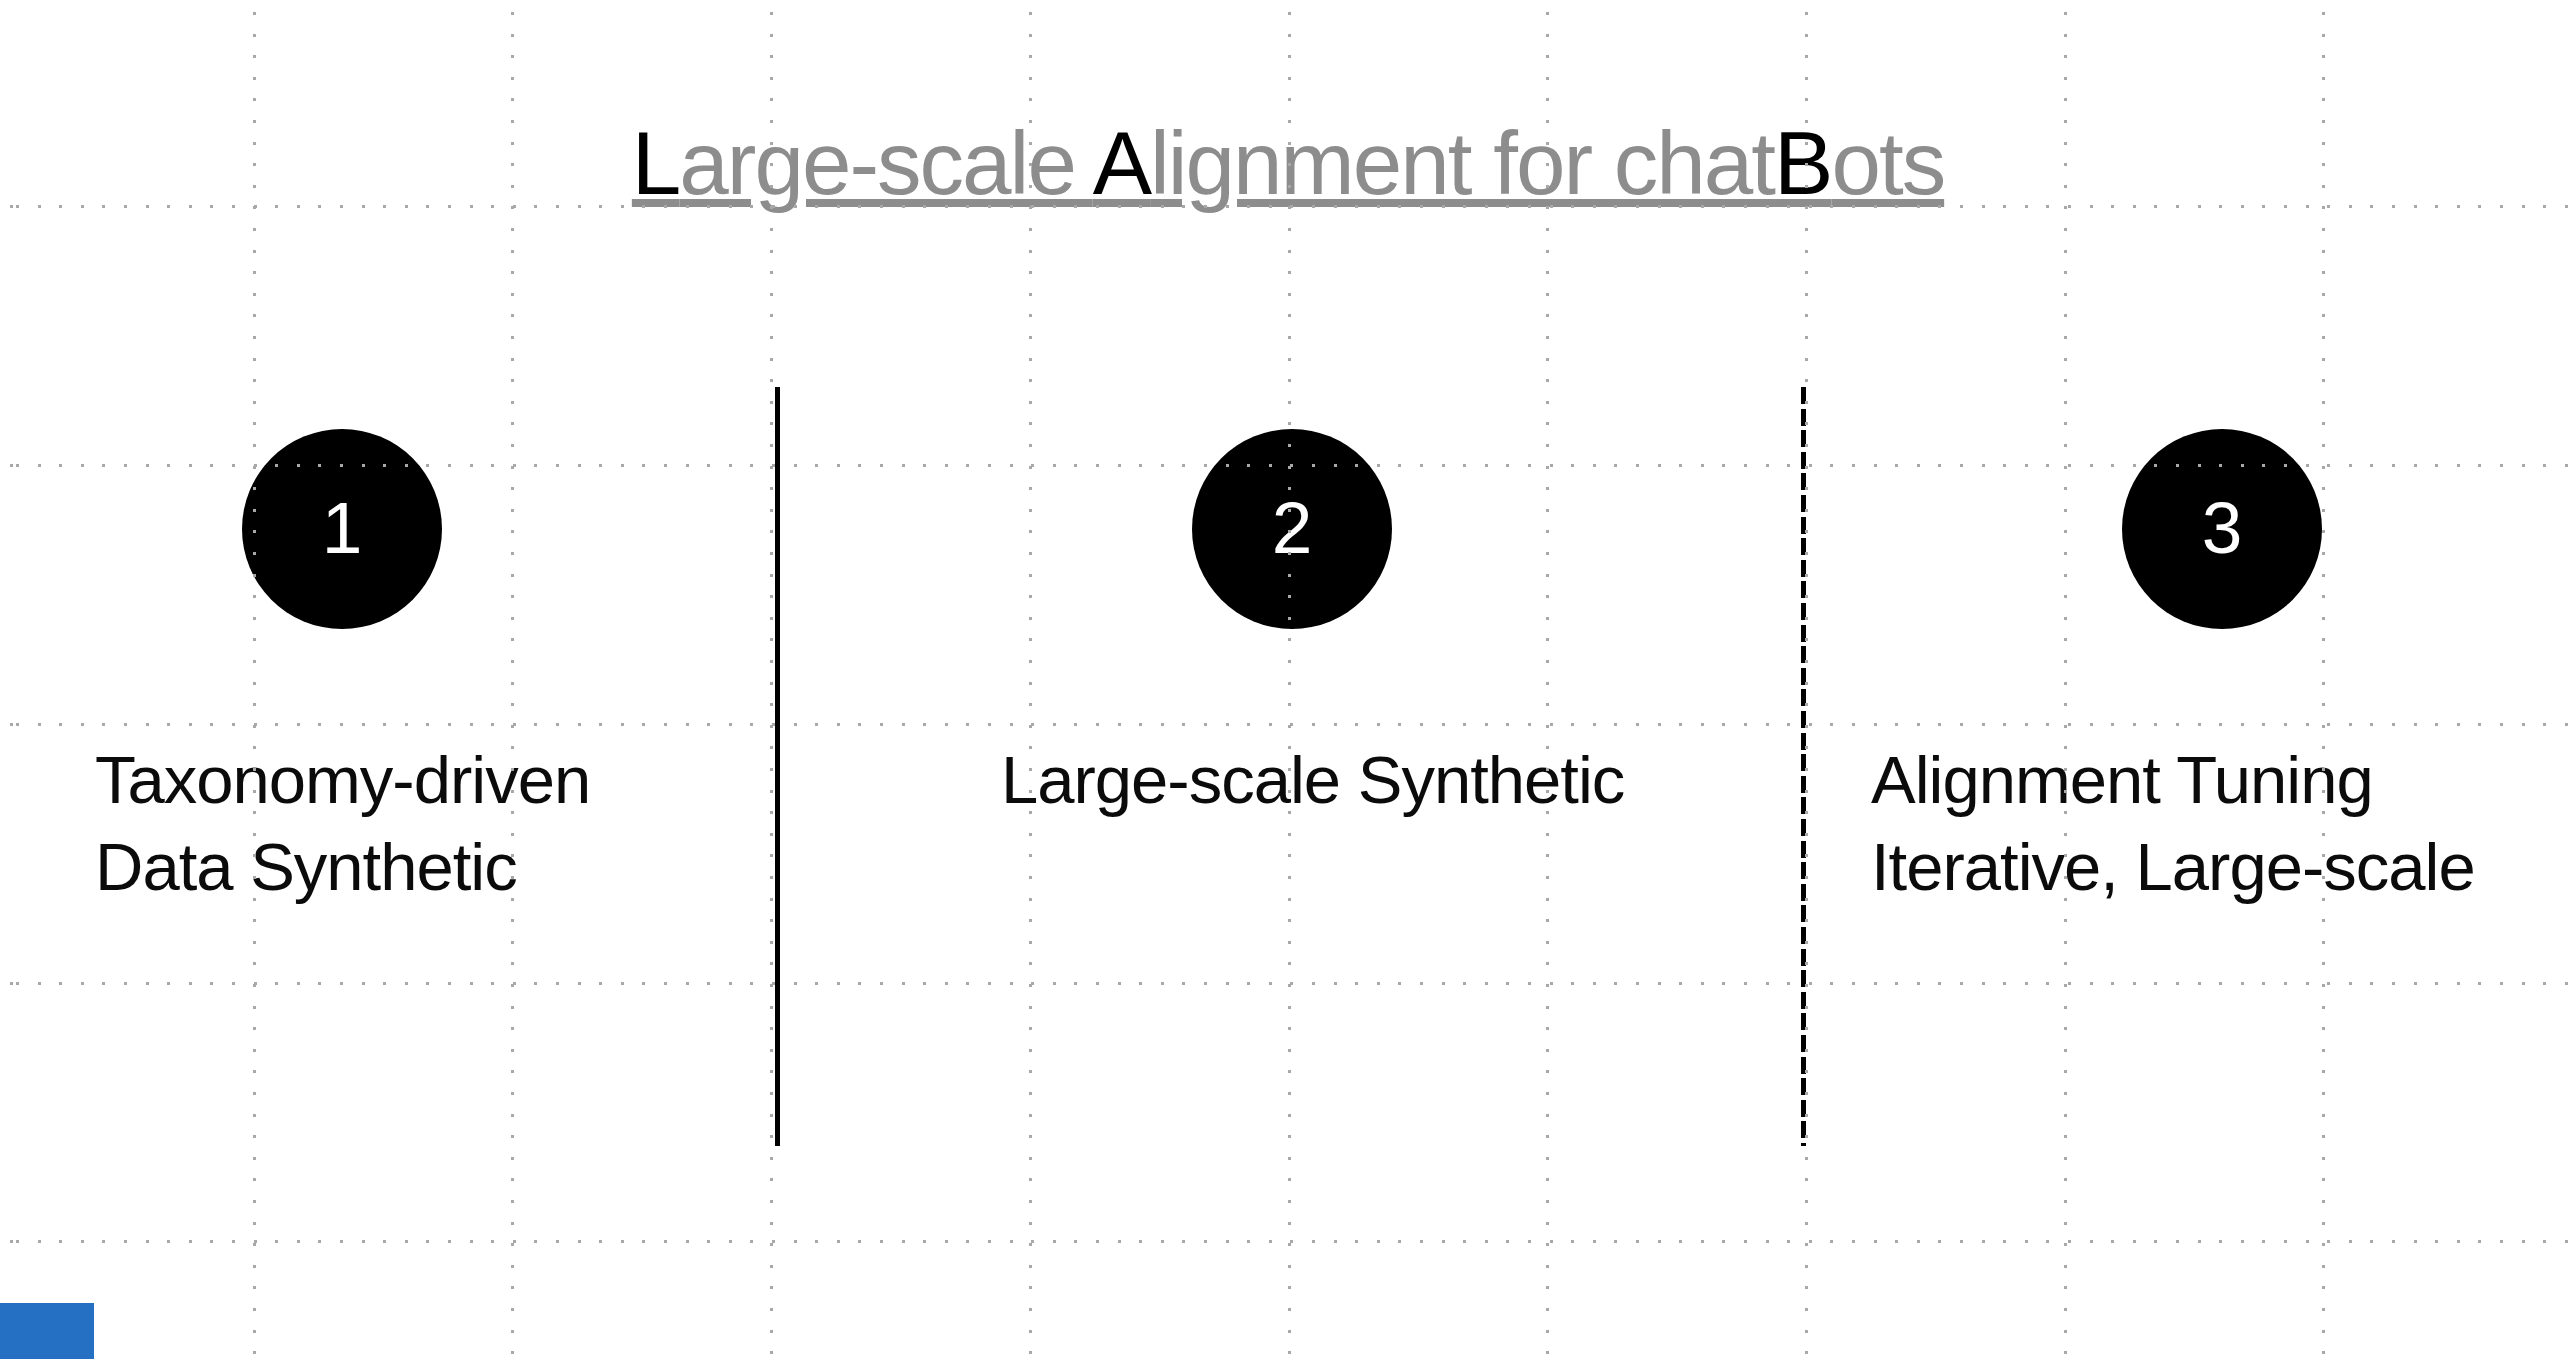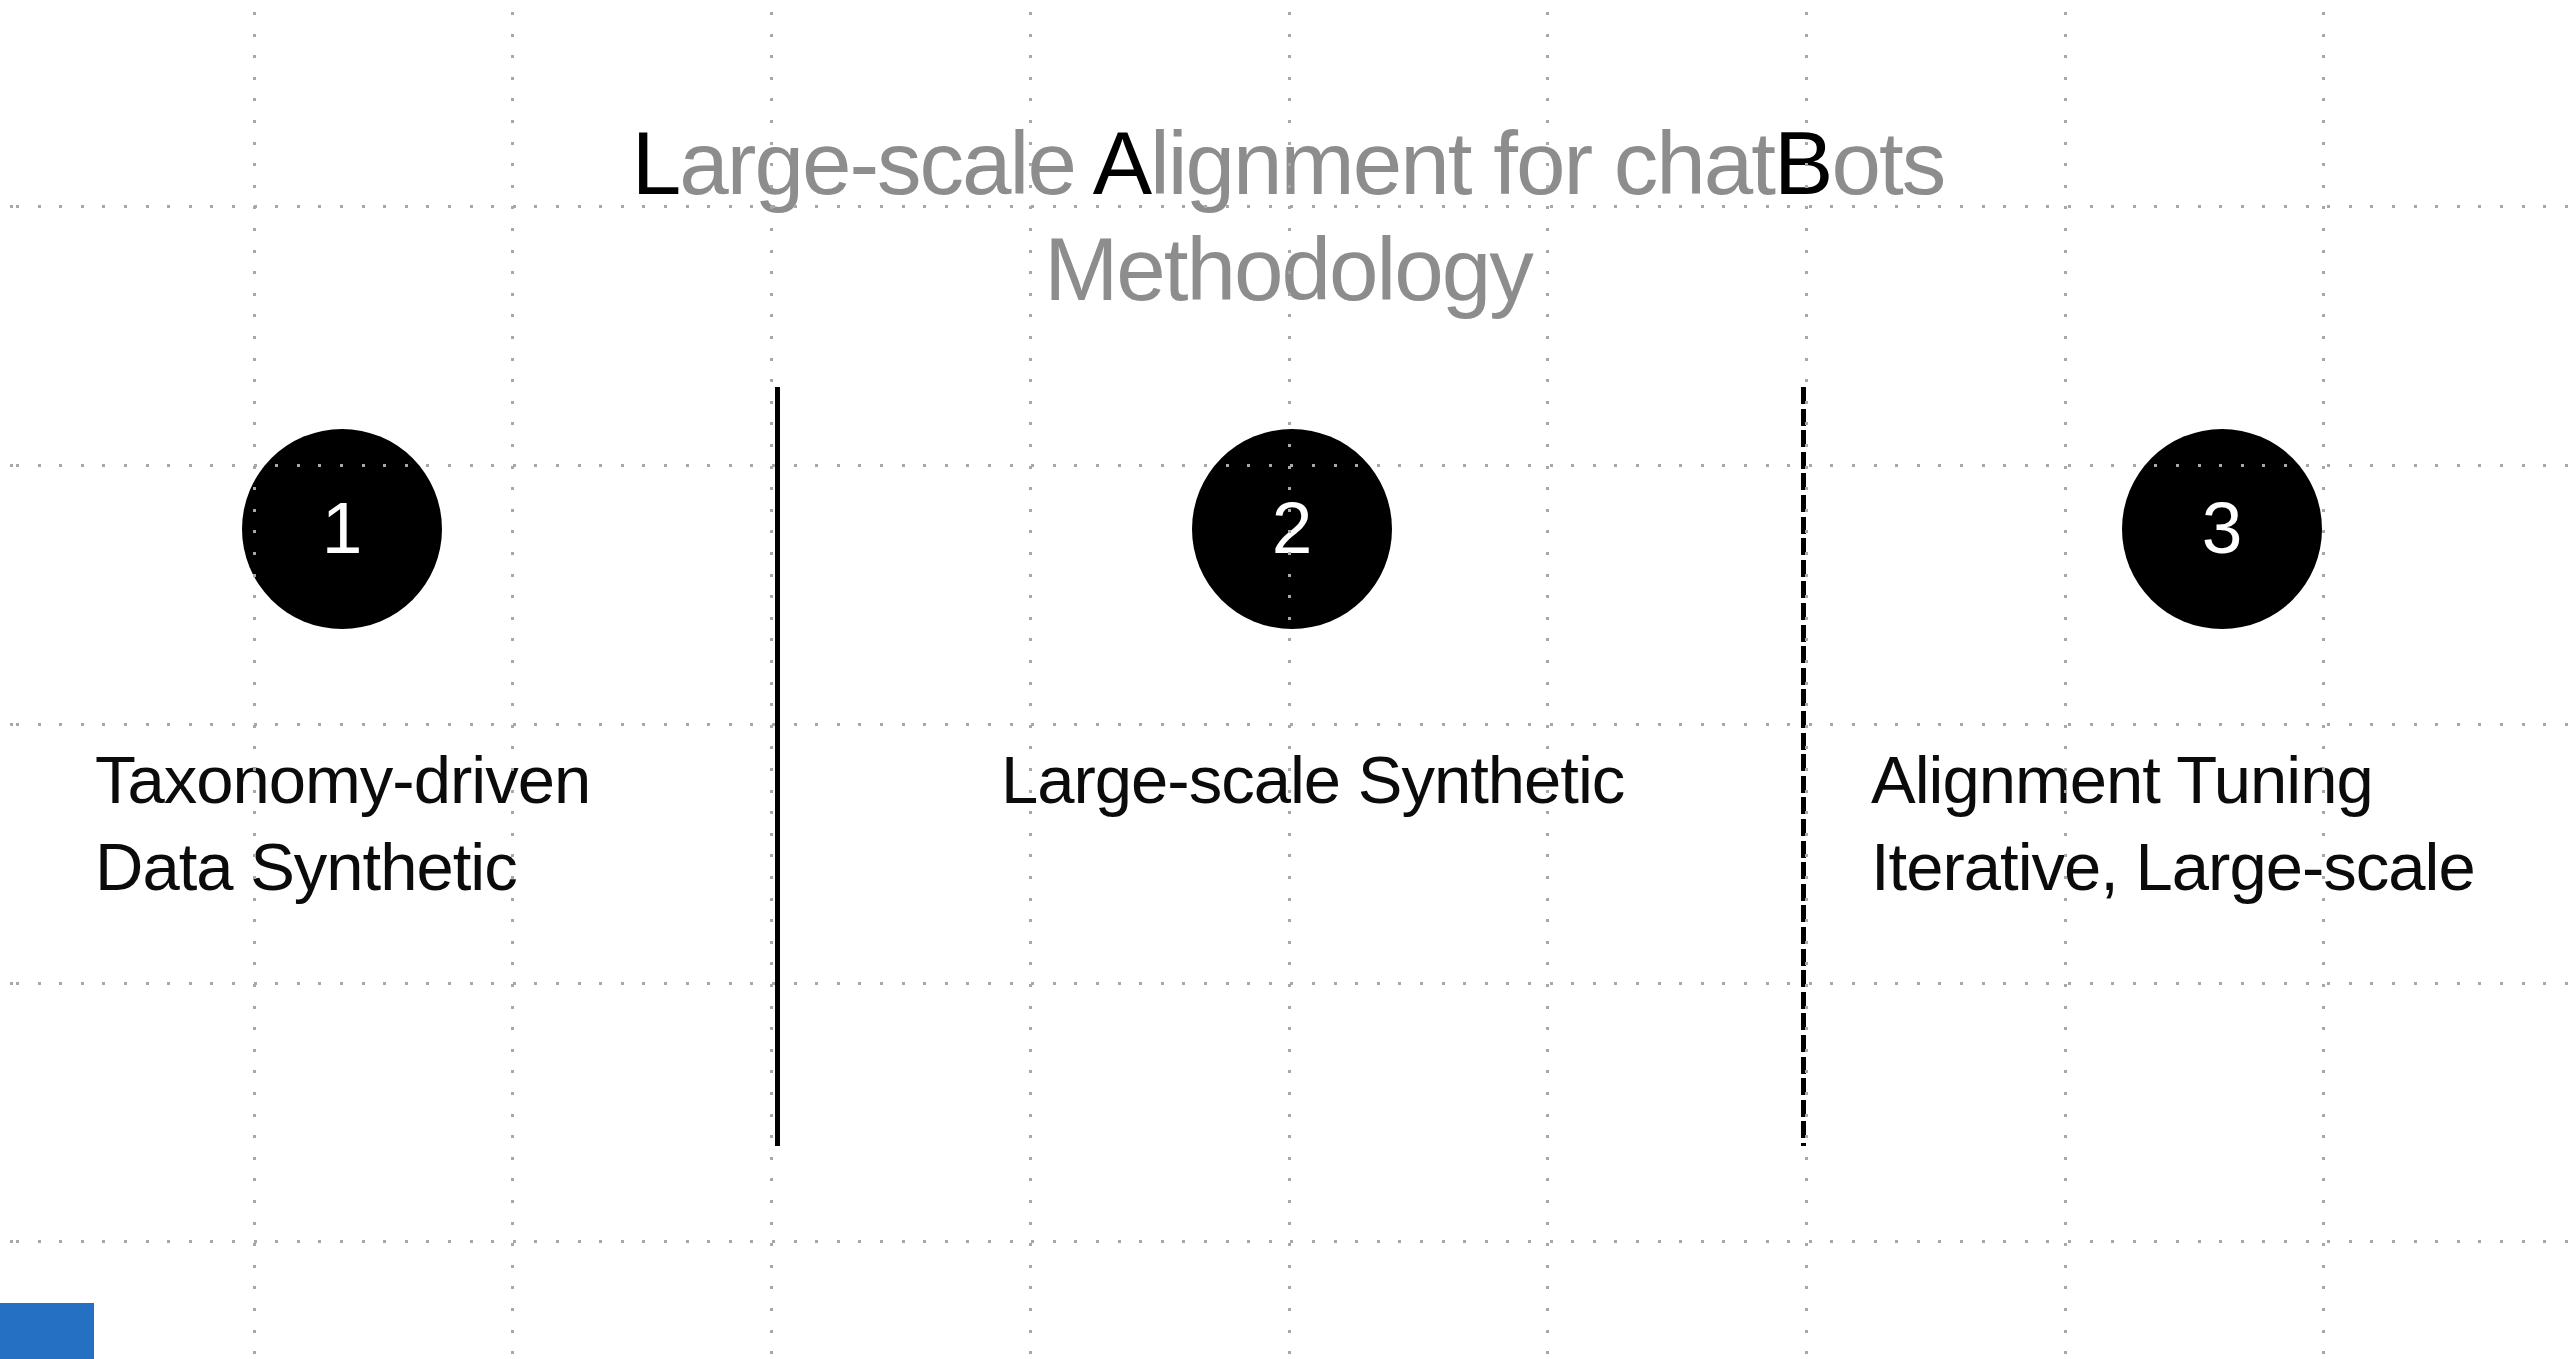--- a/index.html
+++ b/index.html
@@ -22,20 +22,21 @@
     text-align: center;
     z-index: 2;
   }
   .title-line {
     font-size: 89px;
     line-height: 106px;
     font-weight: 400;
     letter-spacing: -2px;
     color: var(--title-gray, #8d8d8d);
     white-space: pre;
+    text-decoration: underline;
   }
   .title-line .em { color: var(--em-black, #000000); }
 
   
   .step-circle {
     position: absolute;
     top: 429px;
     width: 200px;
     height: 200px;
     border-radius: 50%;
@@ -149,21 +150,20 @@
       <div class="gl-v" style="left: 2322px;"></div>
       <div class="gl-h" style="top: 205px;"></div>
       <div class="gl-h" style="top: 464px;"></div>
       <div class="gl-h" style="top: 723px;"></div>
       <div class="gl-h" style="top: 982px;"></div>
       <div class="gl-h" style="top: 1240px;"></div>
     </div>
 
   <div class="title-block">
     <div class="title-line"><span class="em">L</span><span>arge-scale </span><span class="em">A</span><span>lignment for chat</span><span class="em">B</span><span>ots</span></div>
-    <div class="title-line">Methodology</div>
   </div>
 
   <div class="step-circle circle-1">
     <span class="step-number">1</span>
   </div>
   <div class="step-label label-1">
     <div>Taxonomy-driven</div>
     <div>Data Synthetic</div>
   </div>
 

